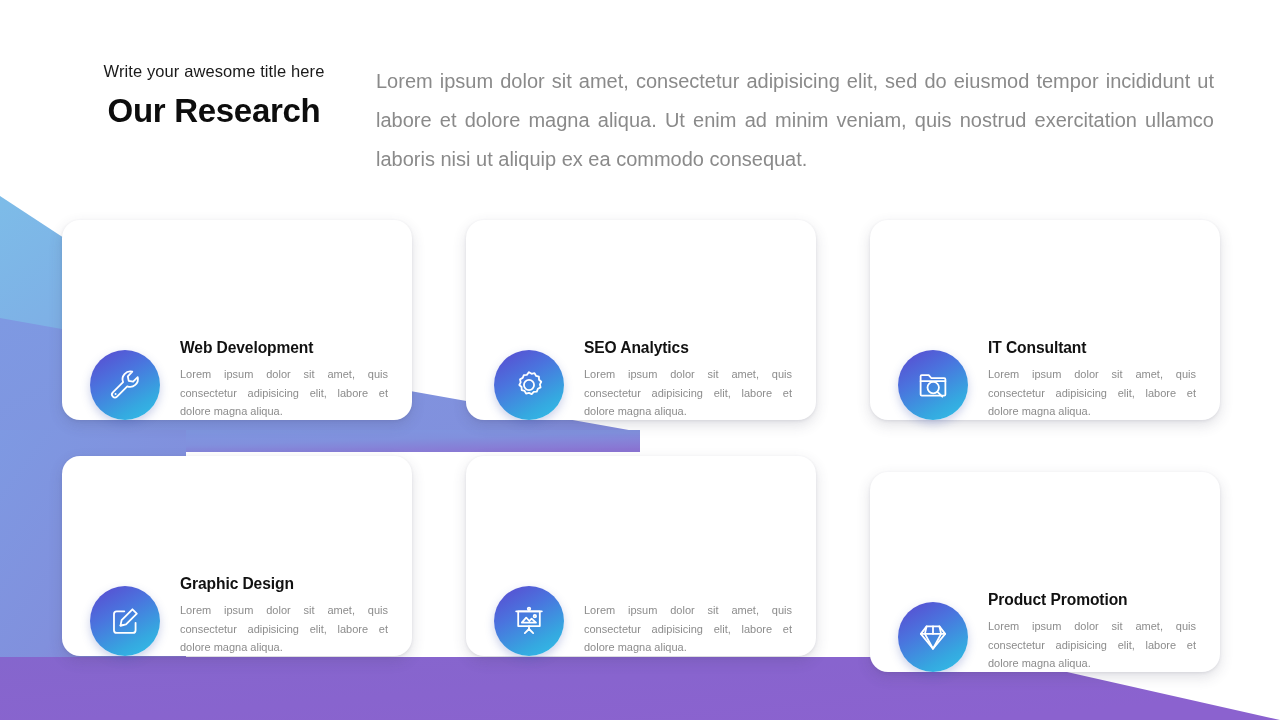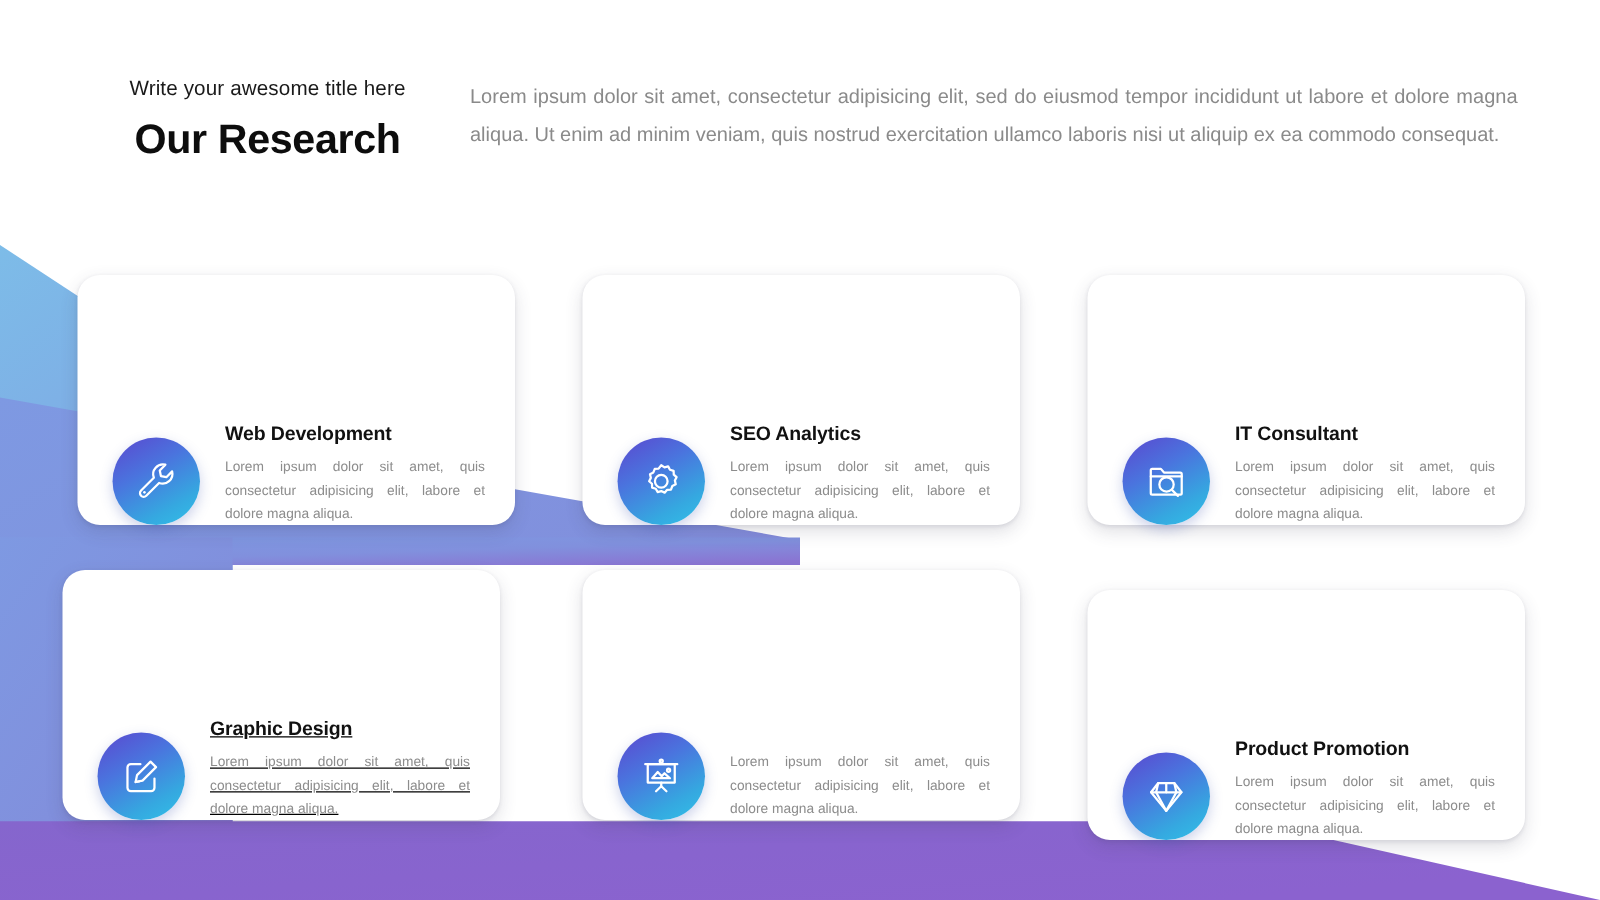--- a/index.html
+++ b/index.html
@@ -63,21 +63,21 @@
     letter-spacing: -0.3px;
     margin-top: 10px;
     line-height: 1.15;
   }
   .header-right {
     margin-left: 12px;
     width: 838px;
     flex: 0 0 auto;
   }
   .intro {
-    font-size: 16px;
+    font-size: 20px;
     line-height: 1.96;
     color: #8a8a8a;
     text-align: justify;
     text-justify: inter-word;
     margin: 0;
   }
 
   
   .card {
     position: absolute;
@@ -86,21 +86,21 @@
     background: #ffffff;
     border-radius: 18px;
     box-shadow: 0 5px 14px rgba(60, 60, 90, 0.16), 0 1px 3px rgba(60,60,90,0.10);
     display: flex;
     align-items: flex-end;
     box-sizing: border-box;
   }
   .c1 { left: 62px;  top: 220px; }
   .c2 { left: 466px; top: 220px; }
   .c3 { left: 870px; top: 220px; }
-  .c4 { left: 50px;  top: 456px; text-decoration: underline; }
+  .c4 { left: 62px;  top: 456px; }
   .c5 { left: 466px; top: 456px; }
   .c6 { left: 870px; top: 472px; }
 
   .card-icon {
     flex: 0 0 auto;
     width: 70px;
     height: 70px;
     border-radius: 50%;
     margin-left: 28px;
     background: linear-gradient(150deg, #5b47cf 0%, #4a74de 38%, #35a8e0 75%, #31c1e8 100%);

